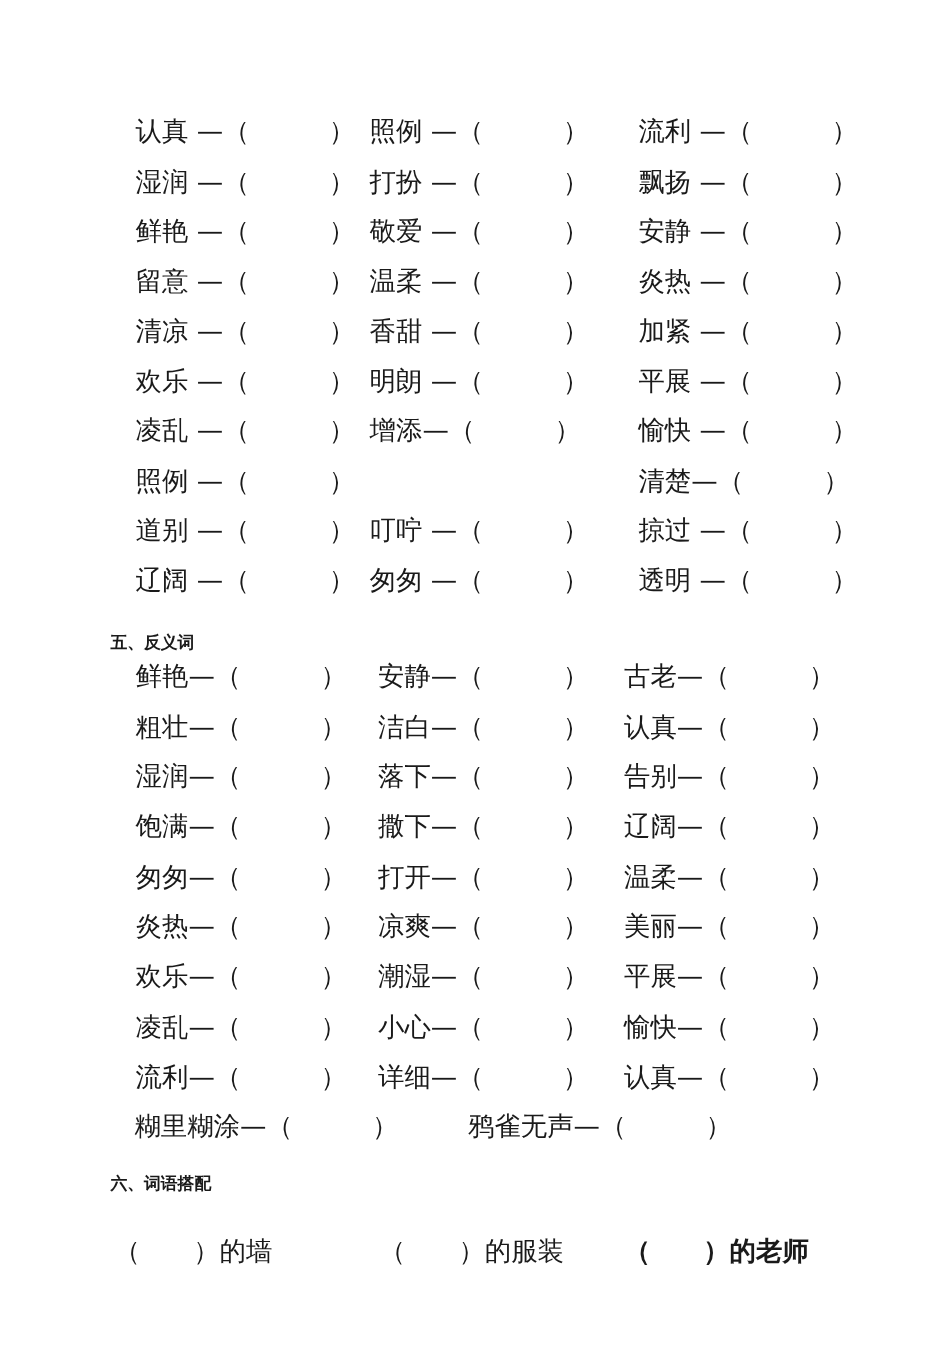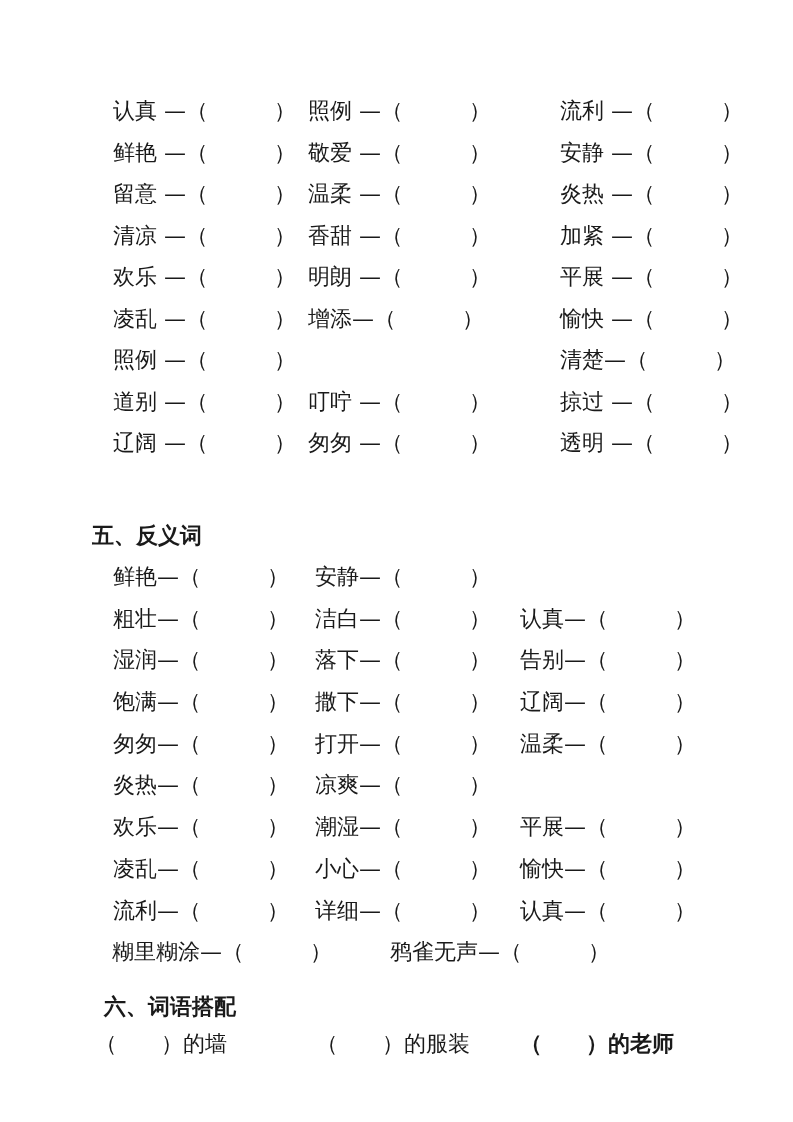--- a/index.html
+++ b/index.html
@@ -34,54 +34,59 @@
     font-size: 22px;
     font-weight: 400;
     white-space: pre;
     letter-spacing: 0px;
   }
   .sec5 .cell { line-height: 41.7px; }
   
   .sec4 { top: 90px; }
   .sec4 .c0 { left: 113px; }
   .sec4 .c1 { left: 308px; }
-  .sec4 .c2 { left: 560px; }
-  .sec5 { top: 556px; }
+  .sec4 .c2 { left: 532px; }
+  .sec5 { top: 544px; }
   .sec5 .c0 { left: 113px; }
   .sec5 .c1 { left: 315px; }
   .sec5 .c2 { left: 520px; }
   .sec5 .w0 { left: 112px; text-align: center; }
   .sec5 .w1 { left: 390px; }
   .hdr {
     position: absolute;
     left: 92px;
     margin: 0;
-    font-size: 22px;
+    font-size: 14px;
     font-weight: 700;
     line-height: 30px;
     white-space: pre;
   }
   .hdr5 { top: 521px; }
-  .hdr6 { top: 992px; margin-left: 12px; }
+  .hdr6 { top: 972px; }
   .sec6 { top: 1023px; height: 41.5px; }
   .sec6 .cell { line-height: 41.5px; }
   .sec6 .k0 { left: 95px; }
   .sec6 .k1 { left: 316px; }
   .sec6 .k2 { left: 520px; font-weight: bold; }
 </style>
 </head>
 <body>
 
 <div class="page">
 
   <div class="sec sec4">
     <div class="row">
       <span class="cell c0">认真 —（　　　）</span>
       <span class="cell c1">照例 —（　　　）</span>
       <span class="cell c2">流利 —（　　　）</span>
+    </div>
+    <div class="row">
+      <span class="cell c0">湿润 —（　　　）</span>
+      <span class="cell c1">打扮 —（　　　）</span>
+      <span class="cell c2">飘扬 —（　　　）</span>
     </div>
     <div class="row">
       <span class="cell c0">鲜艳 —（　　　）</span>
       <span class="cell c1">敬爱 —（　　　）</span>
       <span class="cell c2">安静 —（　　　）</span>
     </div>
     <div class="row">
       <span class="cell c0">留意 —（　　　）</span>
       <span class="cell c1">温柔 —（　　　）</span>
       <span class="cell c2">炎热 —（　　　）</span>
@@ -116,20 +121,21 @@
       <span class="cell c2">透明 —（　　　）</span>
     </div>
   </div>
 
   <h2 class="hdr hdr5">五、反义词</h2>
 
   <div class="sec sec5">
     <div class="row">
       <span class="cell c0">鲜艳—（　　　）</span>
       <span class="cell c1">安静—（　　　）</span>
+      <span class="cell c2">古老—（　　　）</span>
     </div>
     <div class="row">
       <span class="cell c1">洁白—（　　　）</span>
       <span class="cell c0">粗壮—（　　　）</span>
       <span class="cell c2">认真—（　　　）</span>
     </div>
     <div class="row">
       <span class="cell c0">湿润—（　　　）</span>
       <span class="cell c1">落下—（　　　）</span>
       <span class="cell c2">告别—（　　　）</span>
@@ -140,20 +146,21 @@
       <span class="cell c2">辽阔—（　　　）</span>
     </div>
     <div class="row">
       <span class="cell c0">匆匆—（　　　）</span>
       <span class="cell c1">打开—（　　　）</span>
       <span class="cell c2">温柔—（　　　）</span>
     </div>
     <div class="row">
       <span class="cell c0">炎热—（　　　）</span>
       <span class="cell c1">凉爽—（　　　）</span>
+      <span class="cell c2">美丽—（　　　）</span>
     </div>
     <div class="row">
       <span class="cell c0">欢乐—（　　　）</span>
       <span class="cell c1">潮湿—（　　　）</span>
       <span class="cell c2">平展—（　　　）</span>
     </div>
     <div class="row">
       <span class="cell c0">凌乱—（　　　）</span>
       <span class="cell c1">小心—（　　　）</span>
       <span class="cell c2">愉快—（　　　）</span>

